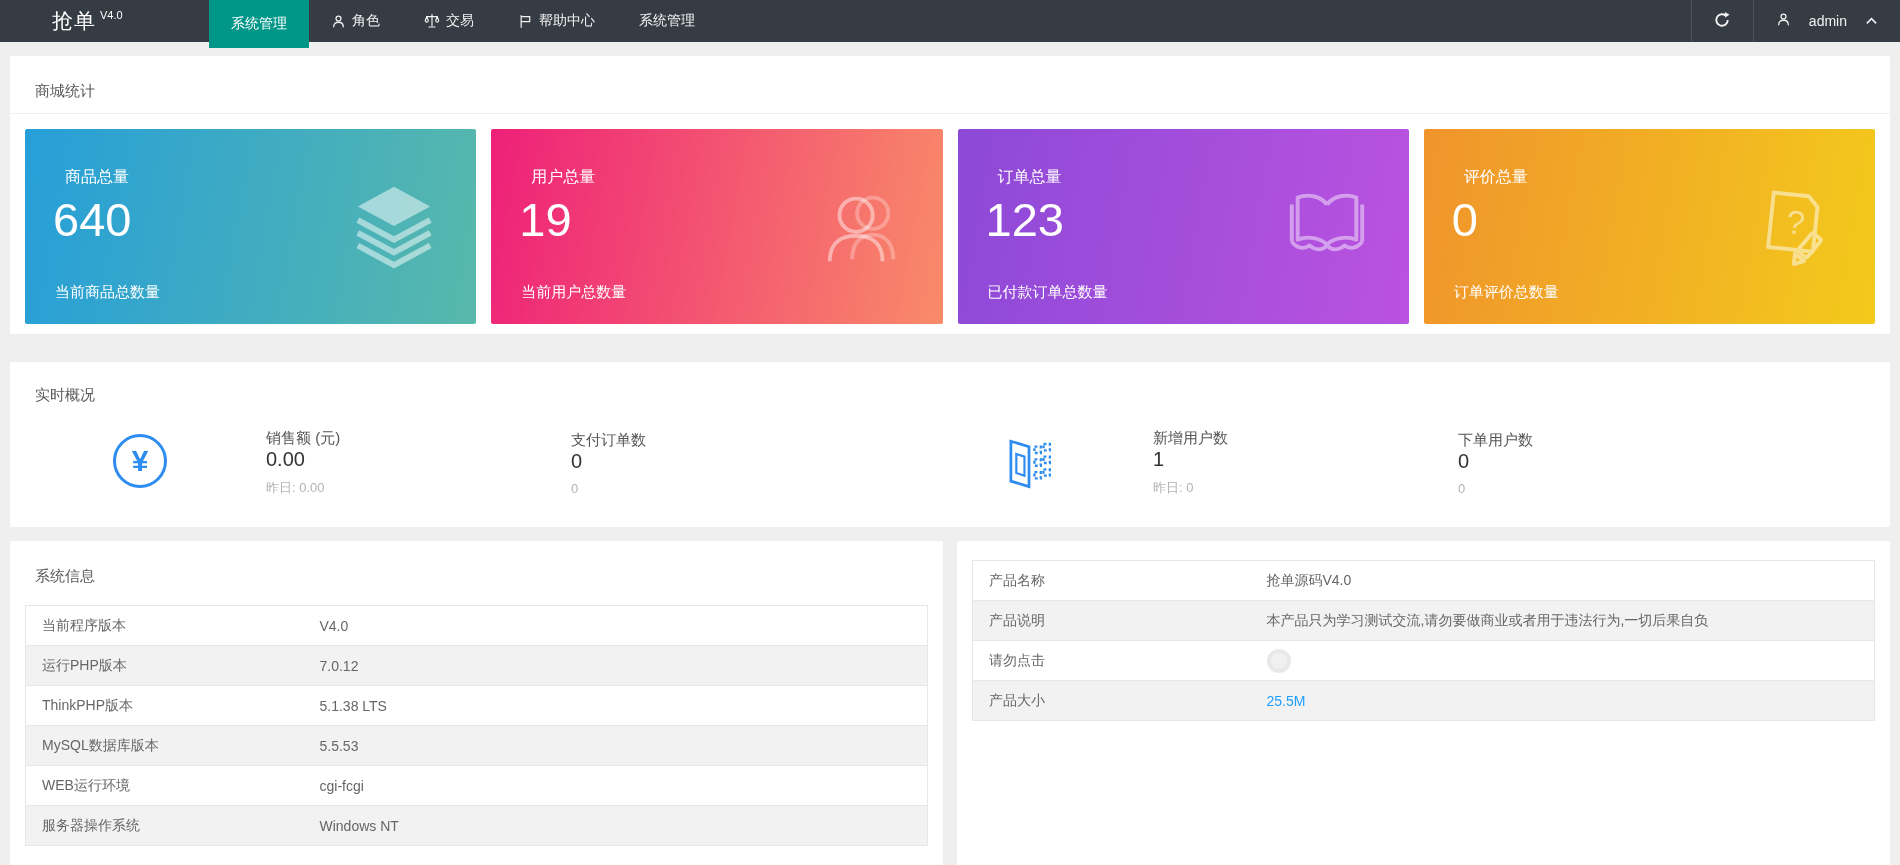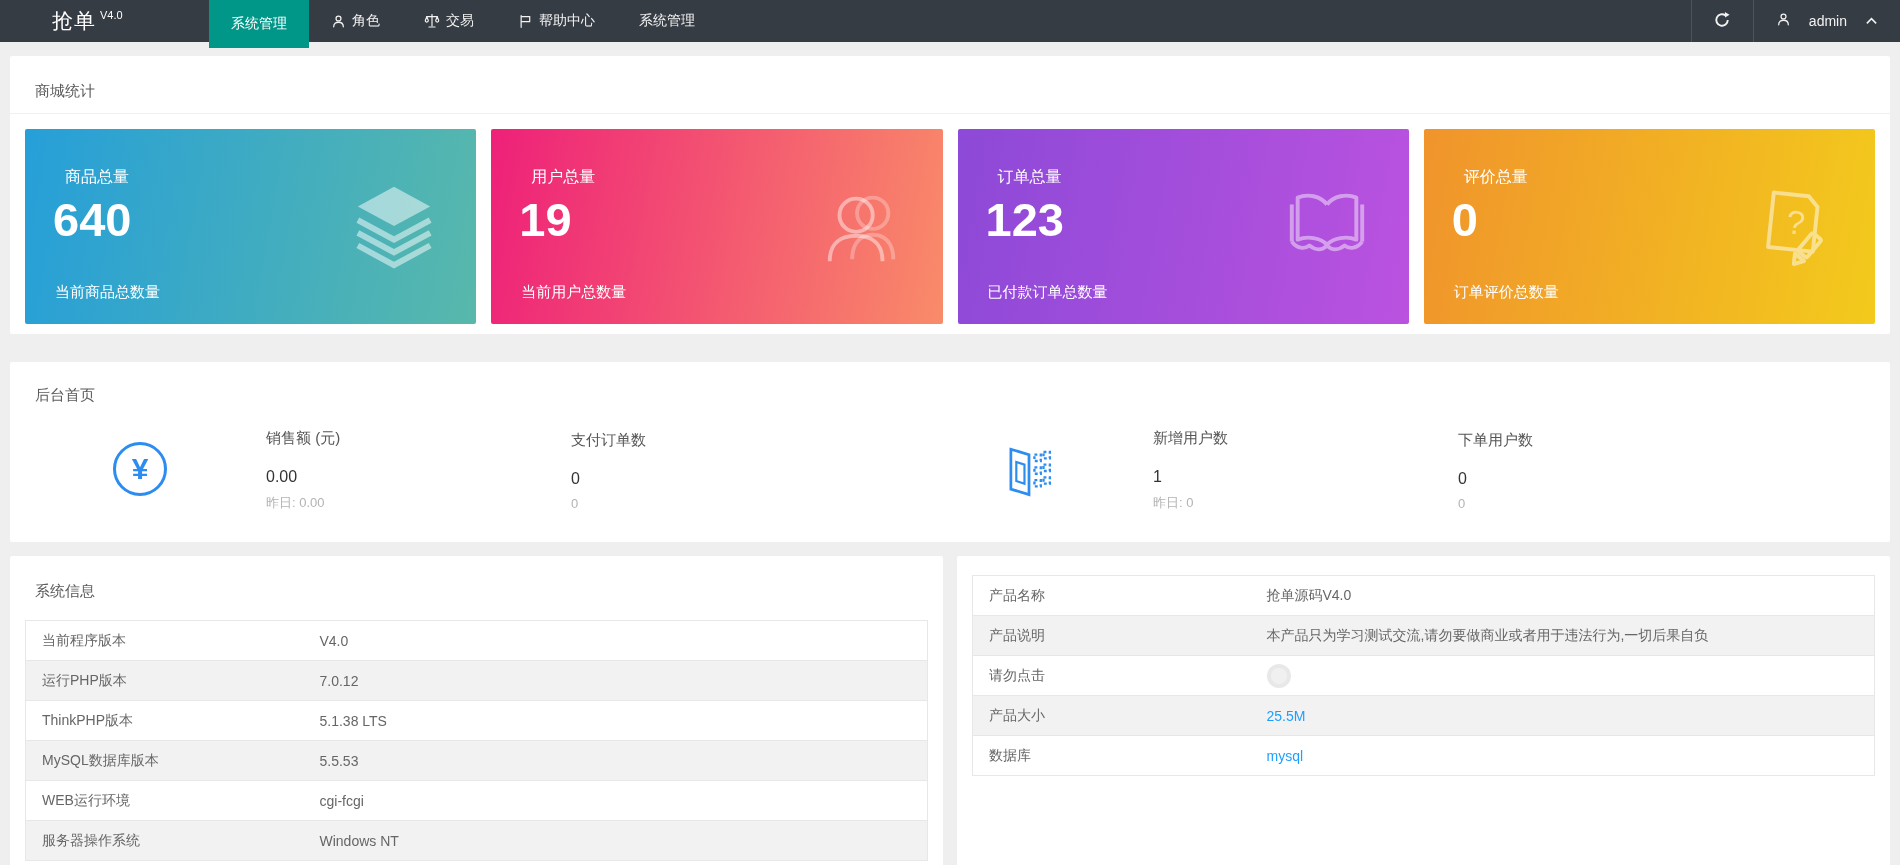--- a/index.html
+++ b/index.html
@@ -23,37 +23,37 @@
   .content { padding:14px 10px 0 10px; }
   .panel { background:#fff; border-radius:2px; }
   .panel-header { padding:26px 25px 12px 25px; font-size:15px; color:#5a5a5a; }
   .panel-header.with-line { border-bottom:1px solid #f0f0f0; }
 
   
   .panel-stats { margin-bottom:28px; }
   .cards-row { display:flex; gap:15px; padding:15px 15px 10px 15px; }
   .stat-card { flex:1; height:195px; position:relative; color:#fff; border-radius:2px; overflow:hidden; }
   .card-label { position:absolute; top:38px; left:40px; font-size:16px; }
-  .card-value { position:absolute; top:62px; left:28px; font-size:47px; font-weight:700; line-height:1.25; }
+  .card-value { position:absolute; top:62px; left:28px; font-size:47px; font-weight:400; line-height:1.25; }
   .card-desc  { position:absolute; bottom:22px; left:30px; font-size:15px; }
   .card-icon  { position:absolute; right:38px; top:50%; transform:translateY(-50%); }
 
   
   .panel-rt { margin-bottom:14px; }
   .rt-header { padding:24px 25px 14px 25px; font-size:15px; color:#5a5a5a; }
   .rt-body { display:flex; padding:10px 25px 30px 25px; }
   .rt-group { width:50%; display:flex; align-items:center; }
   .rt-icon { width:58px; height:58px; flex:0 0 auto; }
   .g1-icon { margin-left:78px; }
   .g2-icon { margin-left:50px; }
   .yen-circle { width:54px; height:54px; border:3px solid #2d8cf0; border-radius:50%;
     display:flex; align-items:center; justify-content:center; color:#2d8cf0; font-size:30px; font-weight:700; }
   .rt-col { margin-left:95px; width:210px; }
   .rt-label { font-size:15px; color:#555; }
-  .rt-value { font-size:16px; color:#333; margin-top:20px; }
+  .rt-value { font-size:20px; color:#333; margin-top:0; }
   .rt-sub { font-size:13px; color:#b3b3b3; margin-top:8px; }
 
   
   .bottom-row { display:flex; gap:14px; }
   .bottom-row .panel { flex:1; padding-bottom:20px; }
   .tbl-header { padding:26px 9px 0 25px; font-size:15px; color:#5a5a5a; }
   .tbl-wrap { margin:19px 15px 0 15px; }
   table.info-table { width:100%; border-collapse:collapse; font-size:14px; color:#666;
     border:1px solid #e7e7e7; }
   table.info-table tr { height:40px; }
@@ -211,21 +211,21 @@
               <polygon points="58,84 70,84 64,93"></polygon>
             </g>
           </svg>
         </span>
       </div>
 
     </div>
   </div>
 
   <div class="panel panel-rt">
-    <div class="rt-header">后台首页</div>
+    <div class="rt-header">实时概况</div>
     <div class="rt-body">
 
       <div class="rt-group">
         <span class="rt-icon g1-icon">
           <div class="yen-circle">¥</div>
         </span>
         <div class="rt-col">
           <div class="rt-label">销售额 (元)</div>
           <div class="rt-value">0.00</div>
           <div class="rt-sub">昨日: 0.00</div>
@@ -318,23 +318,19 @@
           <tr>
             <td class="cell-label">请勿点击</td>
             <td class="cell-value">
               <div class="blank-emoji"></div>
             </td>
           </tr>
           <tr>
             <td class="cell-label">产品大小</td>
             <td class="cell-value"><span class="link">25.5M</span></td>
           </tr>
-          <tr>
-            <td class="cell-label">数据库</td>
-            <td class="cell-value"><span class="link">mysql</span></td>
-          </tr>
         </tbody>
           </table>
       </div>
     </div>
 
   </div>
 </div>
 
 </body></html>

